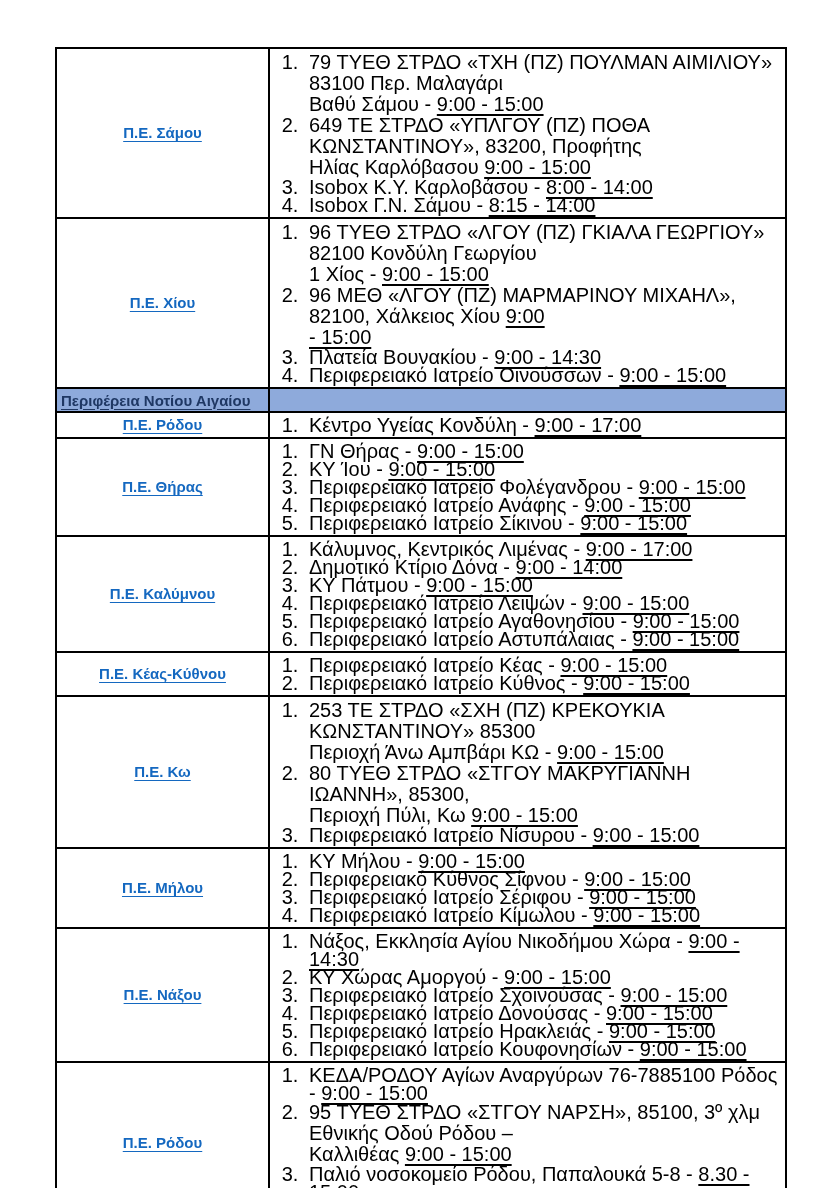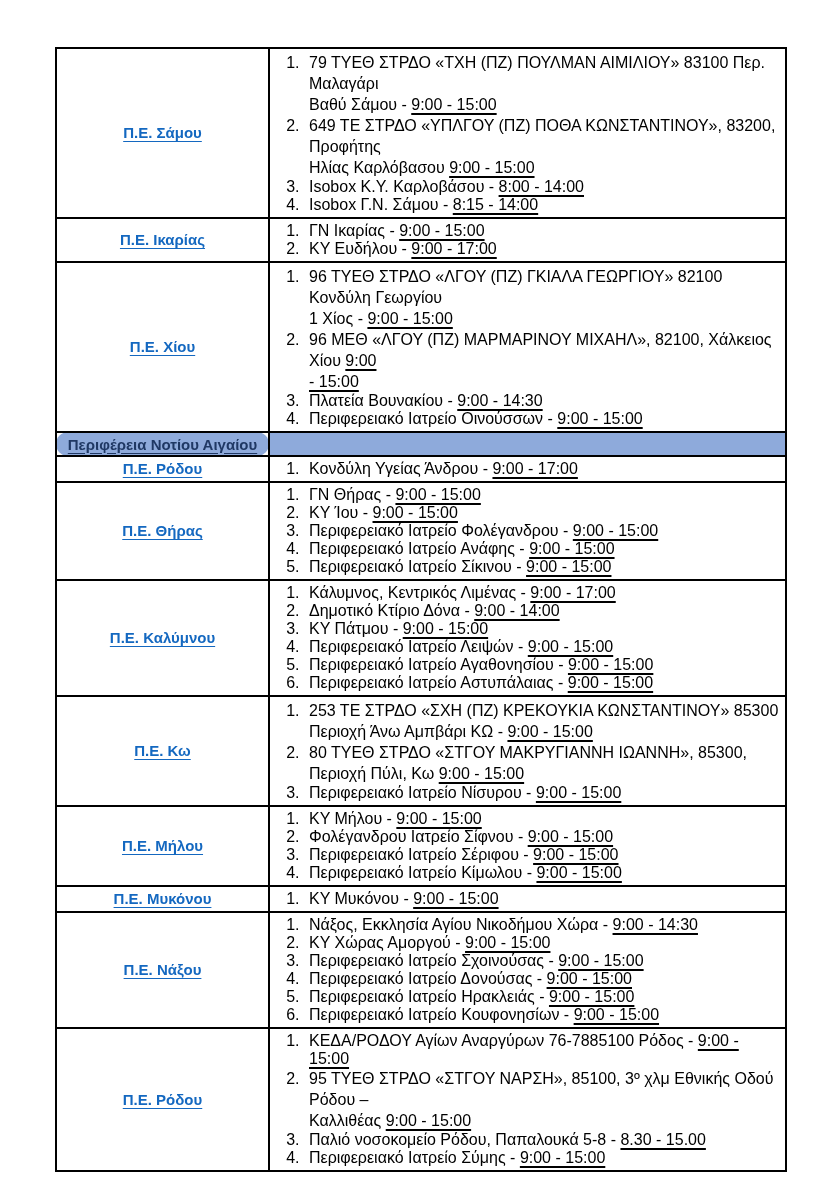--- a/index.html
+++ b/index.html
@@ -25,61 +25,60 @@
     table-layout:fixed;
   }
   td.cell{
     border:2px solid var(--border);
     vertical-align:middle;
     padding:0;
   }
   td.region-cell{
     text-align:center;
     padding:2px 4px;
-    border-radius:22px;
   }
   a.region-link{
     color:var(--link);
     font-weight:700;
     font-size:15px;
     text-decoration:underline;
     text-underline-offset:3px;
     white-space:nowrap;
   }
   td.items-cell{
     padding:3px 6px 3px 0;
   }
   ol[data-name="facility-list"]{
     margin:0;
     padding:0 0 0 34px;
     list-style:decimal outside;
   }
   ol[data-name="facility-list"] li{
     padding-left:5px;
-    font-size:16px;
+    font-size:20px;
     line-height:18px;
   }
   ol[data-name="facility-list"] li.multiline{
     line-height:21px;
   }
   .fac-text,.fac-time{white-space:pre-line;}
   .fac-time{
     text-decoration:underline;
     text-underline-offset:3px;
     text-decoration-thickness:1.5px;
     margin-top:13px;
   }
   tr.section-row td.cell{
     background:var(--section-bg);
     height:20px;
     padding:1px 4px;
   }
   .section-label{
     display:block;
-    text-align:center;
+    text-align:left;
     color:var(--section-fg);
     font-weight:700;
     font-size:15px;
     text-decoration:underline;
     text-underline-offset:3px;
   }
 </style>
 </head>
 <body>
 
@@ -96,29 +95,20 @@
             <li data-name="facility-item" class="multiline"><span class="fac-text" data-name="facility-name">79 ΤΥΕΘ ΣΤΡΔΟ «ΤΧΗ (ΠΖ) ΠΟΥΛΜΑΝ ΑΙΜΙΛΙΟΥ» 83100 Περ. Μαλαγάρι
 Βαθύ Σάμου - </span><span class="fac-time" data-name="facility-hours">9:00 - 15:00</span></li>
             <li data-name="facility-item" class="multiline"><span class="fac-text" data-name="facility-name">649 ΤΕ ΣΤΡΔΟ «ΥΠΛΓΟΥ (ΠΖ) ΠΟΘΑ ΚΩΝΣΤΑΝΤΙΝΟΥ», 83200, Προφήτης
 Ηλίας Καρλόβασου </span><span class="fac-time" data-name="facility-hours">9:00 - 15:00</span></li>
             <li data-name="facility-item"><span class="fac-text" data-name="facility-name">Isobox Κ.Υ. Καρλοβάσου - </span><span class="fac-time" data-name="facility-hours">8:00 - 14:00</span></li>
             <li data-name="facility-item"><span class="fac-text" data-name="facility-name">Isobox Γ.Ν. Σάμου - </span><span class="fac-time" data-name="facility-hours">8:15 - 14:00</span></li>
           </ol>
         </td>
       </tr>
       <tr data-name="region-row">
-        <td class="cell region-cell" data-name="region-name-cell"><a class="region-link" href="#" data-name="region-link">Π.Ε. Ικαρίας</a></td>
-        <td class="cell items-cell" data-name="facilities-cell">
-          <ol data-name="facility-list">
-            <li data-name="facility-item"><span class="fac-text" data-name="facility-name">ΓΝ Ικαρίας - </span><span class="fac-time" data-name="facility-hours">9:00 - 15:00</span></li>
-            <li data-name="facility-item"><span class="fac-text" data-name="facility-name">ΚΥ Ευδήλου - </span><span class="fac-time" data-name="facility-hours">9:00 - 17:00</span></li>
-          </ol>
-        </td>
-      </tr>
-      <tr data-name="region-row">
         <td class="cell region-cell" data-name="region-name-cell"><a class="region-link" href="#" data-name="region-link">Π.Ε. Χίου</a></td>
         <td class="cell items-cell" data-name="facilities-cell">
           <ol data-name="facility-list">
             <li data-name="facility-item" class="multiline"><span class="fac-text" data-name="facility-name">96 ΤΥΕΘ ΣΤΡΔΟ «ΛΓΟΥ (ΠΖ) ΓΚΙΑΛΑ ΓΕΩΡΓΙΟΥ» 82100 Κονδύλη Γεωργίου
 1 Χίος - </span><span class="fac-time" data-name="facility-hours">9:00 - 15:00</span></li>
             <li data-name="facility-item" class="multiline"><span class="fac-text" data-name="facility-name">96 ΜΕΘ «ΛΓΟΥ (ΠΖ) ΜΑΡΜΑΡΙΝΟΥ ΜΙΧΑΗΛ», 82100, Χάλκειος Χίου </span><span class="fac-time" data-name="facility-hours">9:00
 - 15:00</span></li>
             <li data-name="facility-item"><span class="fac-text" data-name="facility-name">Πλατεία Βουνακίου - </span><span class="fac-time" data-name="facility-hours">9:00 - 14:30</span></li>
             <li data-name="facility-item"><span class="fac-text" data-name="facility-name">Περιφερειακό Ιατρείο Οινούσσων - </span><span class="fac-time" data-name="facility-hours">9:00 - 15:00</span></li>
           </ol>
@@ -127,21 +117,21 @@
       <tr class="section-row" data-name="section-header-row">
         <td class="cell region-cell" data-name="section-title-cell">
           <span class="section-label" data-name="section-title">Περιφέρεια Νοτίου Αιγαίου</span>
         </td>
         <td class="cell items-cell" data-name="section-empty-cell"></td>
       </tr>
       <tr data-name="region-row">
         <td class="cell region-cell" data-name="region-name-cell"><a class="region-link" href="#" data-name="region-link">Π.Ε. Ρόδου</a></td>
         <td class="cell items-cell" data-name="facilities-cell">
           <ol data-name="facility-list">
-            <li data-name="facility-item"><span class="fac-text" data-name="facility-name">Κονδύλη Υγείας Άνδρου - </span><span class="fac-time" data-name="facility-hours">9:00 - 17:00</span></li>
+            <li data-name="facility-item"><span class="fac-text" data-name="facility-name">Κέντρο Υγείας Κονδύλη - </span><span class="fac-time" data-name="facility-hours">9:00 - 17:00</span></li>
           </ol>
         </td>
       </tr>
       <tr data-name="region-row">
         <td class="cell region-cell" data-name="region-name-cell"><a class="region-link" href="#" data-name="region-link">Π.Ε. Θήρας</a></td>
         <td class="cell items-cell" data-name="facilities-cell">
           <ol data-name="facility-list">
             <li data-name="facility-item"><span class="fac-text" data-name="facility-name">ΓΝ Θήρας - </span><span class="fac-time" data-name="facility-hours">9:00 - 15:00</span></li>
             <li data-name="facility-item"><span class="fac-text" data-name="facility-name">ΚΥ Ίου - </span><span class="fac-time" data-name="facility-hours">9:00 - 15:00</span></li>
             <li data-name="facility-item"><span class="fac-text" data-name="facility-name">Περιφερειακό Ιατρείο Φολέγανδρου - </span><span class="fac-time" data-name="facility-hours">9:00 - 15:00</span></li>
@@ -157,47 +147,48 @@
             <li data-name="facility-item"><span class="fac-text" data-name="facility-name">Κάλυμνος, Κεντρικός Λιμένας - </span><span class="fac-time" data-name="facility-hours">9:00 - 17:00</span></li>
             <li data-name="facility-item"><span class="fac-text" data-name="facility-name">Δημοτικό Κτίριο Δόνα - </span><span class="fac-time" data-name="facility-hours">9:00 - 14:00</span></li>
             <li data-name="facility-item"><span class="fac-text" data-name="facility-name">ΚΥ Πάτμου - </span><span class="fac-time" data-name="facility-hours">9:00 - 15:00</span></li>
             <li data-name="facility-item"><span class="fac-text" data-name="facility-name">Περιφερειακό Ιατρείο Λειψών - </span><span class="fac-time" data-name="facility-hours">9:00 - 15:00</span></li>
             <li data-name="facility-item"><span class="fac-text" data-name="facility-name">Περιφερειακό Ιατρείο Αγαθονησίου - </span><span class="fac-time" data-name="facility-hours">9:00 - 15:00</span></li>
             <li data-name="facility-item"><span class="fac-text" data-name="facility-name">Περιφερειακό Ιατρείο Αστυπάλαιας - </span><span class="fac-time" data-name="facility-hours">9:00 - 15:00</span></li>
           </ol>
         </td>
       </tr>
       <tr data-name="region-row">
+        <td class="cell region-cell" data-name="region-name-cell"><a class="region-link" href="#" data-name="region-link">Π.Ε. Κέας-Κύθνου</a></td>
+        <td class="cell items-cell" data-name="facilities-cell">
+          <ol data-name="facility-list">
+            <li data-name="facility-item"><span class="fac-text" data-name="facility-name">Περιφερειακό Ιατρείο Κέας - </span><span class="fac-time" data-name="facility-hours">9:00 - 15:00</span></li>
+            <li data-name="facility-item"><span class="fac-text" data-name="facility-name">Περιφερειακό Ιατρείο Κύθνος - </span><span class="fac-time" data-name="facility-hours">9:00 - 15:00</span></li>
+          </ol>
+        </td>
+      </tr>
+      <tr data-name="region-row">
         <td class="cell region-cell" data-name="region-name-cell"><a class="region-link" href="#" data-name="region-link">Π.Ε. Κω</a></td>
         <td class="cell items-cell" data-name="facilities-cell">
           <ol data-name="facility-list">
             <li data-name="facility-item" class="multiline"><span class="fac-text" data-name="facility-name">253 ΤΕ ΣΤΡΔΟ «ΣΧΗ (ΠΖ) ΚΡΕΚΟΥΚΙΑ ΚΩΝΣΤΑΝΤΙΝΟΥ» 85300
 Περιοχή Άνω Αμπβάρι ΚΩ - </span><span class="fac-time" data-name="facility-hours">9:00 - 15:00</span></li>
             <li data-name="facility-item" class="multiline"><span class="fac-text" data-name="facility-name">80 ΤΥΕΘ ΣΤΡΔΟ «ΣΤΓΟΥ ΜΑΚΡΥΓΙΑΝΝΗ ΙΩΑΝΝΗ», 85300,
 Περιοχή Πύλι, Κω </span><span class="fac-time" data-name="facility-hours">9:00 - 15:00</span></li>
             <li data-name="facility-item"><span class="fac-text" data-name="facility-name">Περιφερειακό Ιατρείο Νίσυρου - </span><span class="fac-time" data-name="facility-hours">9:00 - 15:00</span></li>
           </ol>
         </td>
       </tr>
       <tr data-name="region-row">
         <td class="cell region-cell" data-name="region-name-cell"><a class="region-link" href="#" data-name="region-link">Π.Ε. Μήλου</a></td>
         <td class="cell items-cell" data-name="facilities-cell">
           <ol data-name="facility-list">
             <li data-name="facility-item"><span class="fac-text" data-name="facility-name">ΚΥ Μήλου - </span><span class="fac-time" data-name="facility-hours">9:00 - 15:00</span></li>
-            <li data-name="facility-item"><span class="fac-text" data-name="facility-name">Φολέγανδρου Ιατρείο Σίφνου - </span><span class="fac-time" data-name="facility-hours">9:00 - 15:00</span></li>
+            <li data-name="facility-item"><span class="fac-text" data-name="facility-name">Περιφερειακό Κύθνος Σίφνου - </span><span class="fac-time" data-name="facility-hours">9:00 - 15:00</span></li>
             <li data-name="facility-item"><span class="fac-text" data-name="facility-name">Περιφερειακό Ιατρείο Σέριφου - </span><span class="fac-time" data-name="facility-hours">9:00 - 15:00</span></li>
             <li data-name="facility-item"><span class="fac-text" data-name="facility-name">Περιφερειακό Ιατρείο Κίμωλου - </span><span class="fac-time" data-name="facility-hours">9:00 - 15:00</span></li>
-          </ol>
-        </td>
-      </tr>
-      <tr data-name="region-row">
-        <td class="cell region-cell" data-name="region-name-cell"><a class="region-link" href="#" data-name="region-link">Π.Ε. Μυκόνου</a></td>
-        <td class="cell items-cell" data-name="facilities-cell">
-          <ol data-name="facility-list">
-            <li data-name="facility-item"><span class="fac-text" data-name="facility-name">ΚΥ Μυκόνου - </span><span class="fac-time" data-name="facility-hours">9:00 - 15:00</span></li>
           </ol>
         </td>
       </tr>
       <tr data-name="region-row">
         <td class="cell region-cell" data-name="region-name-cell"><a class="region-link" href="#" data-name="region-link">Π.Ε. Νάξου</a></td>
         <td class="cell items-cell" data-name="facilities-cell">
           <ol data-name="facility-list">
             <li data-name="facility-item"><span class="fac-text" data-name="facility-name">Νάξος, Εκκλησία Αγίου Νικοδήμου Χώρα - </span><span class="fac-time" data-name="facility-hours">9:00 - 14:30</span></li>
             <li data-name="facility-item"><span class="fac-text" data-name="facility-name">ΚΥ Χώρας Αμοργού - </span><span class="fac-time" data-name="facility-hours">9:00 - 15:00</span></li>
             <li data-name="facility-item"><span class="fac-text" data-name="facility-name">Περιφερειακό Ιατρείο Σχοινούσας - </span><span class="fac-time" data-name="facility-hours">9:00 - 15:00</span></li>

